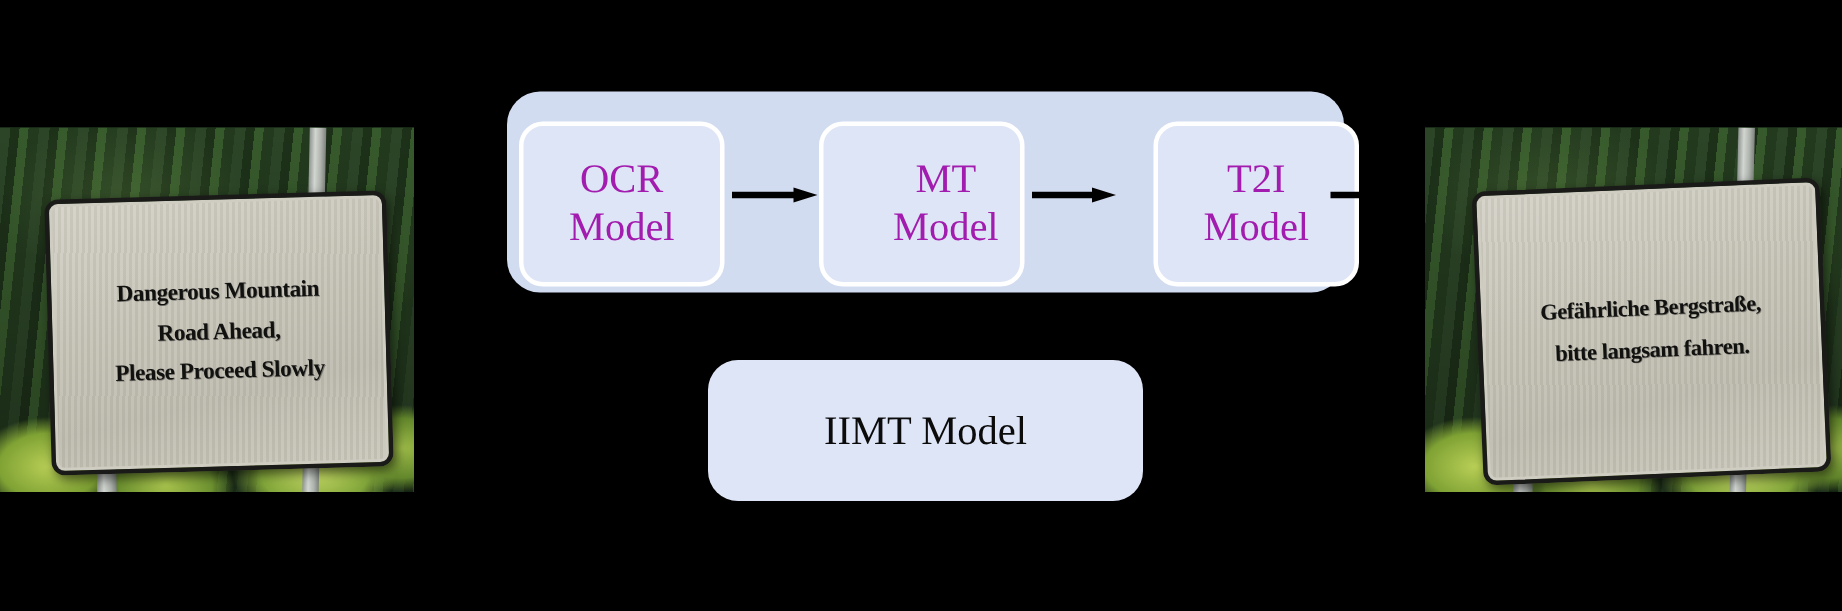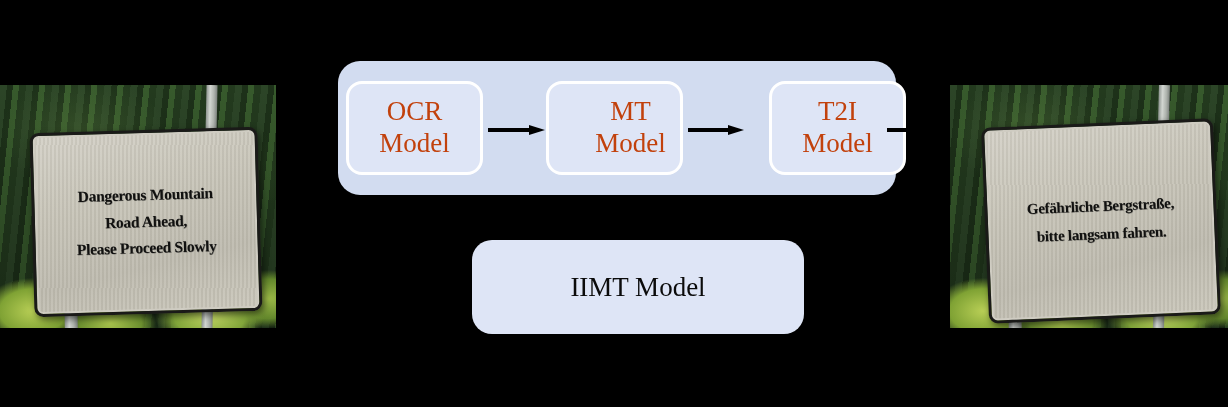--- a/index.html
+++ b/index.html
@@ -113,30 +113,30 @@
     left: 338px; top: 61px;
     width: 558px; height: 134px;
     background: #d2dcf0;
     border-radius: 22px;
     box-sizing: border-box;
   }
   .stage-box {
     position: absolute;
     top: 20px;
     width: 137px;
-    height: 94px;
+    height: 110px;
     background: #dee5f6;
     border: 3px solid #ffffff;
     border-radius: 16px;
     box-sizing: border-box;
     display: flex;
     flex-direction: column;
     align-items: center;
     justify-content: center;
-    color: #c2410c;
+    color: #a21caf;
     font-size: 27px;
     line-height: 1.18;
   }
   .stage-box .ln { display: block; white-space: nowrap; }
   .box-ocr { left: 8px; }
   .box-mt  { left: 208px; padding-left: 32px; }
   .box-t2i { left: 431px; }
 
   
   .arrow {
@@ -147,21 +147,21 @@
   }
   .arrow-1 { left: 150px; width: 57px; }
   .arrow-2 { left: 350px; width: 56px; }
   .arrow-3 { left: 549px; width: 40px; }
   .arrow svg { display: block; overflow: visible; }
 
   
   .iimt {
     position: absolute;
     left: 472px; top: 240px;
-    width: 332px; height: 94px;
+    width: 290px; height: 94px;
     background: #dee5f6;
     border-radius: 20px;
     box-sizing: border-box;
     display: flex;
     align-items: center;
     justify-content: center;
     color: #0b0b0b;
     font-size: 27px;
     white-space: nowrap;
   }

